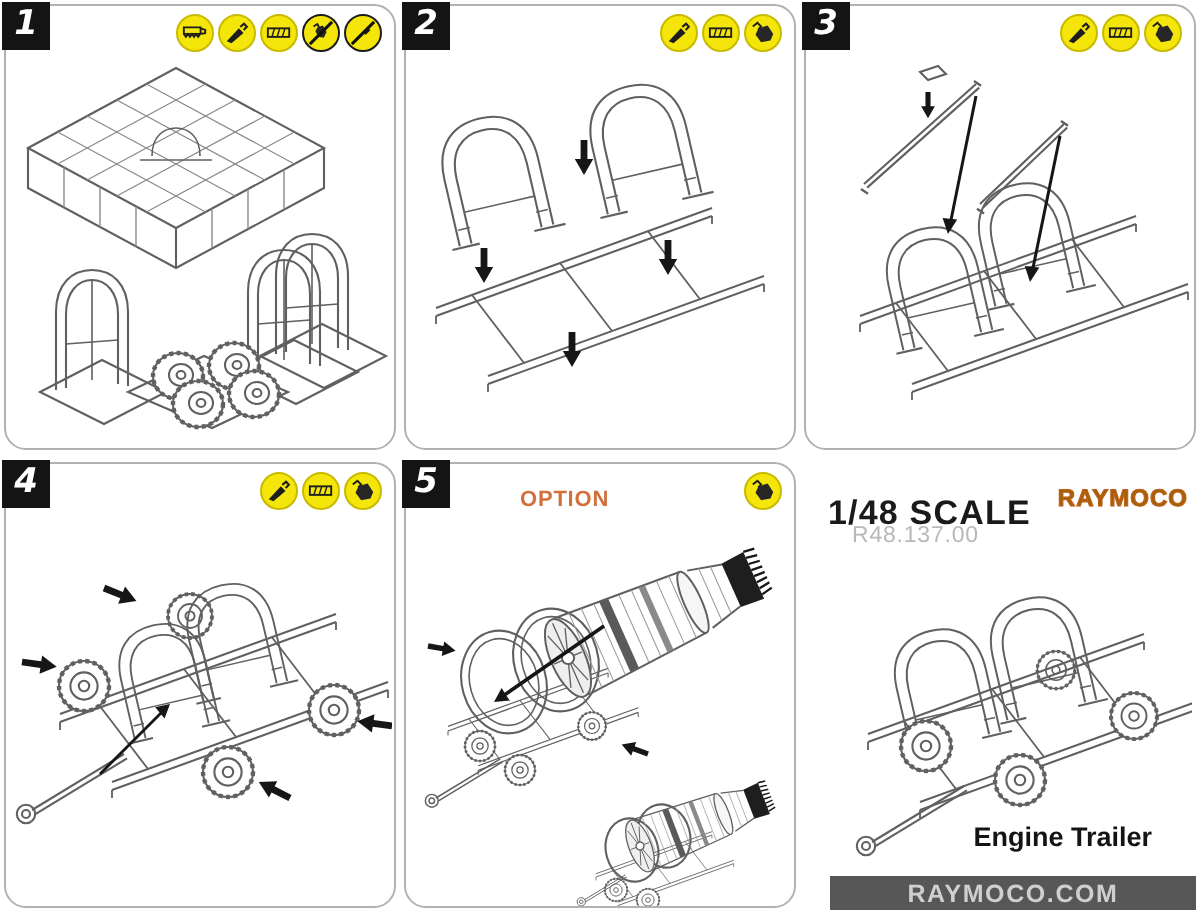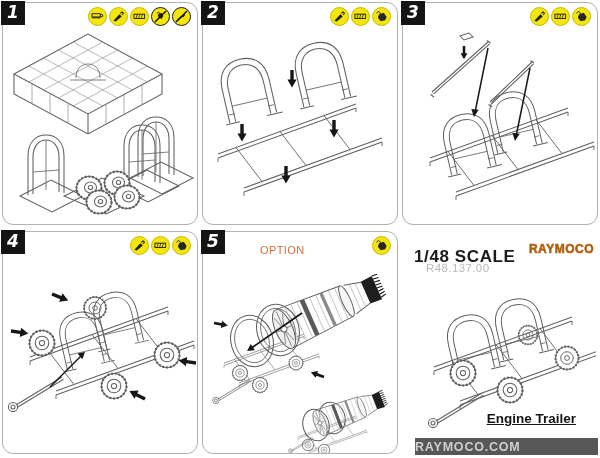--- a/index.html
+++ b/index.html
@@ -8,31 +8,31 @@
   .cell{position:absolute;width:196px;height:223px;}
   .panel{position:absolute;inset:0;border:1.2px solid #b2b2b2;border-radius:11px;background:#fff;}
   .badge{position:absolute;left:-1px;top:-1px;width:24px;height:24px;background:#141414;color:#ffffff;
          font-family:"DejaVu Sans",sans-serif;font-style:italic;font-weight:700;font-size:17px;
          line-height:23px;text-align:center;z-index:3;}
   .icons{position:absolute;top:5px;right:7px;display:flex;gap:2px;z-index:3;}
   .icon{width:19px;height:19px;border-radius:50%;background:#f4e50a;border:1px solid #c9ba00;
         display:flex;align-items:center;justify-content:center;box-sizing:border-box;}
   .icon.no{border:1.6px solid #1d1d1d;}
   .art{position:absolute;left:2px;top:26px;}
-  .opt{position:absolute;left:58px;top:13px;font-size:11px;font-weight:400;color:#d2703c;
+  .opt{position:absolute;left:58px;top:13px;font-size:11px;font-weight:700;color:#d2703c;
        letter-spacing:0.4px;z-index:3;}
   .scaleTxt{position:absolute;left:12px;top:16px;font-size:17px;font-weight:700;color:#1a1a1a;
             letter-spacing:0.6px;}
   .codeTxt{position:absolute;left:24px;top:31px;font-size:11.5px;font-weight:400;color:#b8b8b8;
            letter-spacing:0.4px;}
   .logo{position:absolute;right:4px;top:11px;font-size:12px;font-weight:800;color:#a16207;
         letter-spacing:0.5px;-webkit-text-stroke:0.6px #c05f18;}
-  .prodTxt{position:absolute;right:22px;top:180px;font-size:13.5px;font-weight:700;color:#141414;text-decoration:underline;}
+  .prodTxt{position:absolute;right:22px;top:180px;font-size:13.5px;font-weight:700;color:#141414;}
   .webBar{position:absolute;left:13px;top:207px;width:183px;height:17px;background:#575757;
-          display:flex;align-items:center;justify-content:flex-start;}
+          display:flex;align-items:center;justify-content:center;}
   .webTxt{font-size:12.5px;font-weight:700;color:#cfcfcf;letter-spacing:0.8px;}
 </style>
 </head>
 <body>
 
 <svg width="0" height="0" style="position:absolute" aria-hidden="true">
   <defs>
     <g id="hoop">
       <path d="M4,0 L4,-34 C4,-52 14,-60 28,-60 C42,-60 52,-52 52,-34 L52,0"></path>
       <path d="M10,0 L10,-33 C10,-47 17,-54 28,-54 C39,-54 46,-47 46,-33 L46,0"></path>

